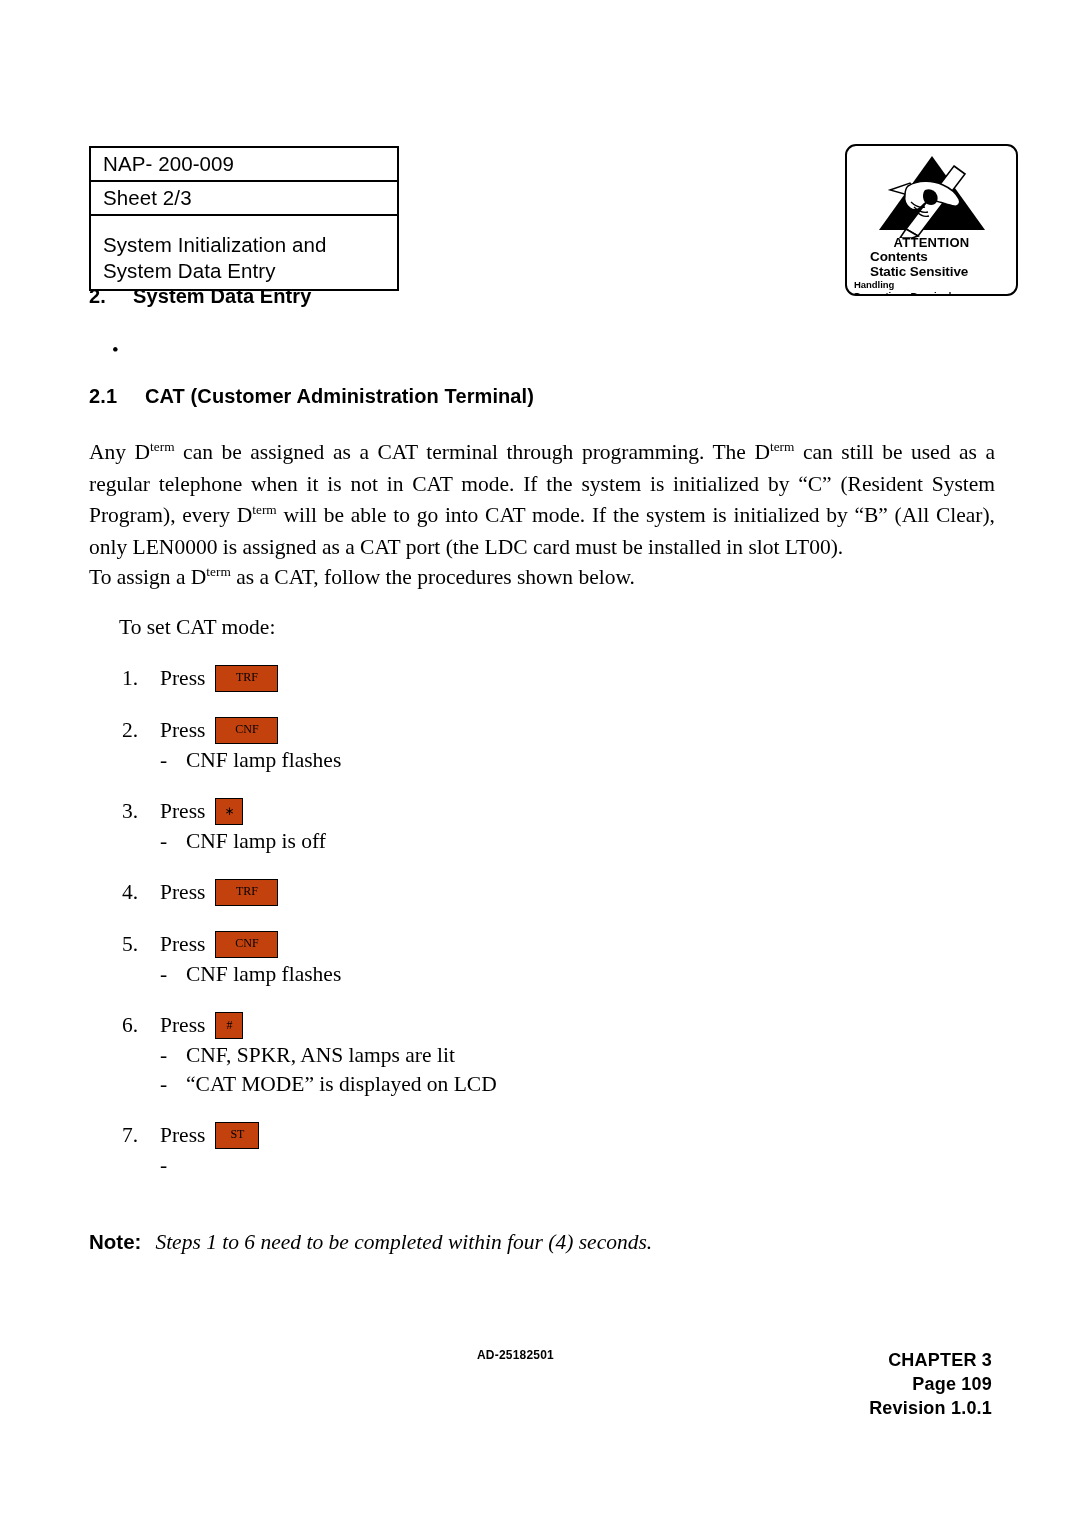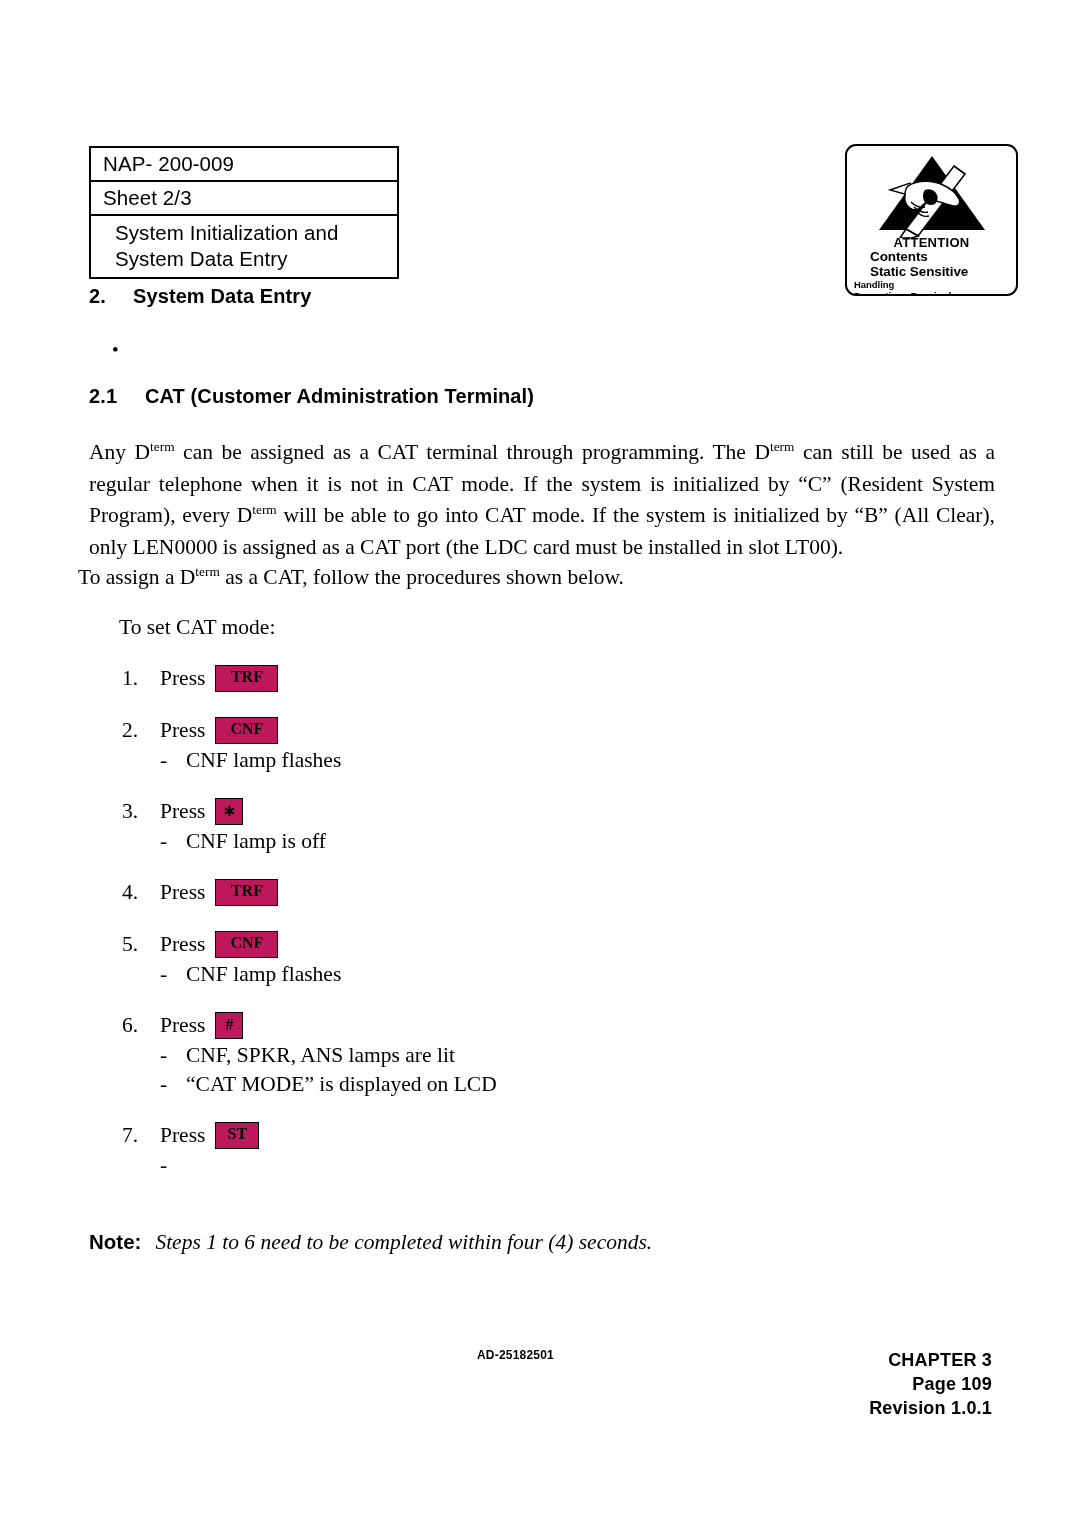--- a/index.html
+++ b/index.html
@@ -38,22 +38,21 @@
     font-size: 20.5px;
     line-height: 25px;
     letter-spacing: 0.1px;
   }
   .nap-row.last {
     border-bottom: none;
     padding-bottom: 6px;
   }
   .nap-row.two-line {
     line-height: 25.5px;
-    padding-top: 4px;
-    margin-left: 12px;
+    padding-top: 16px;
   }
 
   
   .esd-box {
     position: absolute;
     left: 845px;
     top: 144px;
     width: 173px;
     height: 152px;
     border: 2.5px solid #000;
@@ -168,24 +167,23 @@
   }
   .step-verb {
     margin-right: 10px;
   }
   .keybox {
     display: inline-flex;
     align-items: center;
     justify-content: center;
     border: 1.6px solid #000;
     box-sizing: border-box;
-    font-size: 16px;
+    font-size: 12px;
     line-height: 1;
-    background: #be185d;
-    font-weight: bold;
+    background: #c2410c;
   }
   .keybox.wide {
     min-width: 63px;
     height: 27px;
     padding: 0 6px 2px 6px;
   }
   .keybox.narrow {
     min-width: 44px;
     height: 27px;
     padding: 0 5px 2px 5px;
@@ -301,21 +299,21 @@
   <div class="bullet-row" style="left:112px; top:336px; width:880px;">
     <span class="bullet-dot">•</span>
   </div>
 
   <div class="h-section" style="left:89px; top:385px;">
     <span class="h-num h21-num">2.1</span><span>CAT (Customer Administration Terminal)</span>
   </div>
 
   <div class="para" style="left:89px; top:437px; width:906px;">Any D<sup>term</sup> can be assigned as a CAT terminal through programming.  The D<sup>term</sup> can still be used as a regular telephone when it is not in CAT mode.  If the system is initialized by “C” (Resident System Program), every D<sup>term</sup> will be able to go into CAT mode.  If the system is initialized by “B” (All Clear), only LEN0000 is assigned as a CAT port (the LDC card must be installed in slot LT00).</div>
 
-  <div class="para nojust" style="left:78px; top:562px; width:906px;">To assign a D<sup>term</sup> as a CAT, follow the procedures shown below.</div>
+  <div class="para nojust" style="left:89px; top:562px; width:906px;">To assign a D<sup>term</sup> as a CAT, follow the procedures shown below.</div>
 
   <div class="para nojust" style="left:89px; top:612px; width:906px;margin-left:30px;">To set CAT mode:</div>
 
   <div class="steps">
       <div class="step">
         <div class="step-main">
           <span class="step-num">1.</span>
           <span class="step-verb">Press</span>
           <span class="keybox wide">TRF</span>
         </div>

